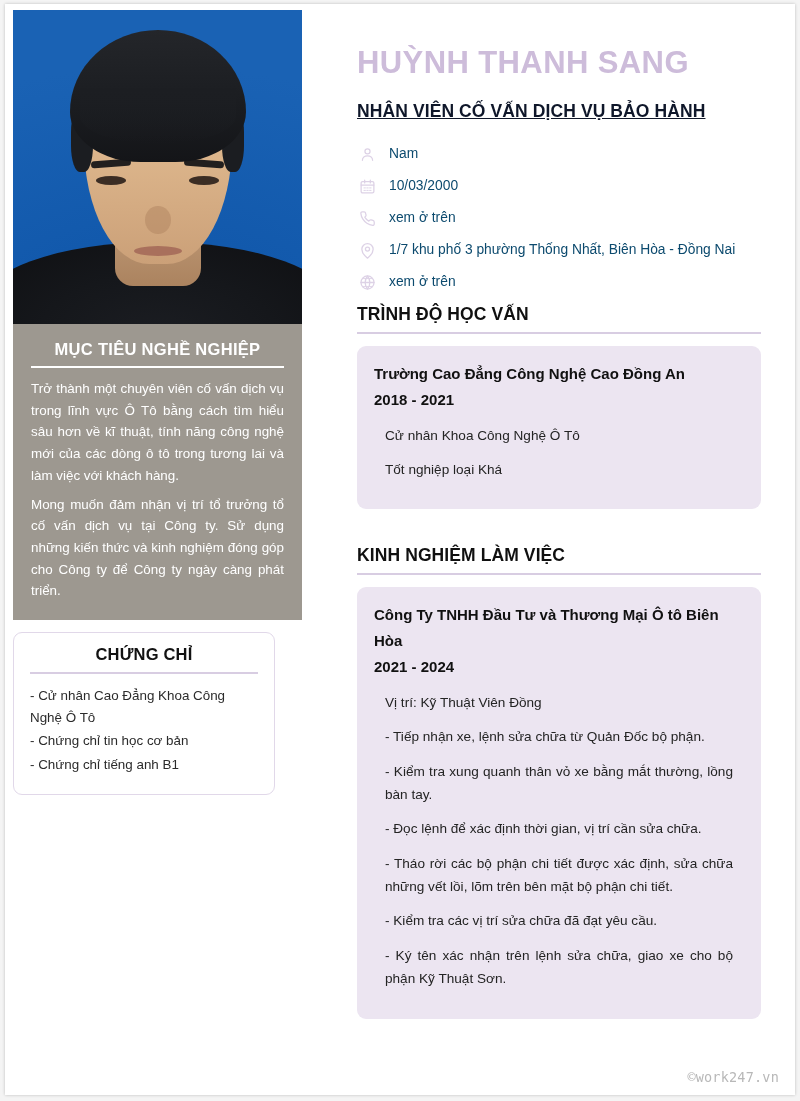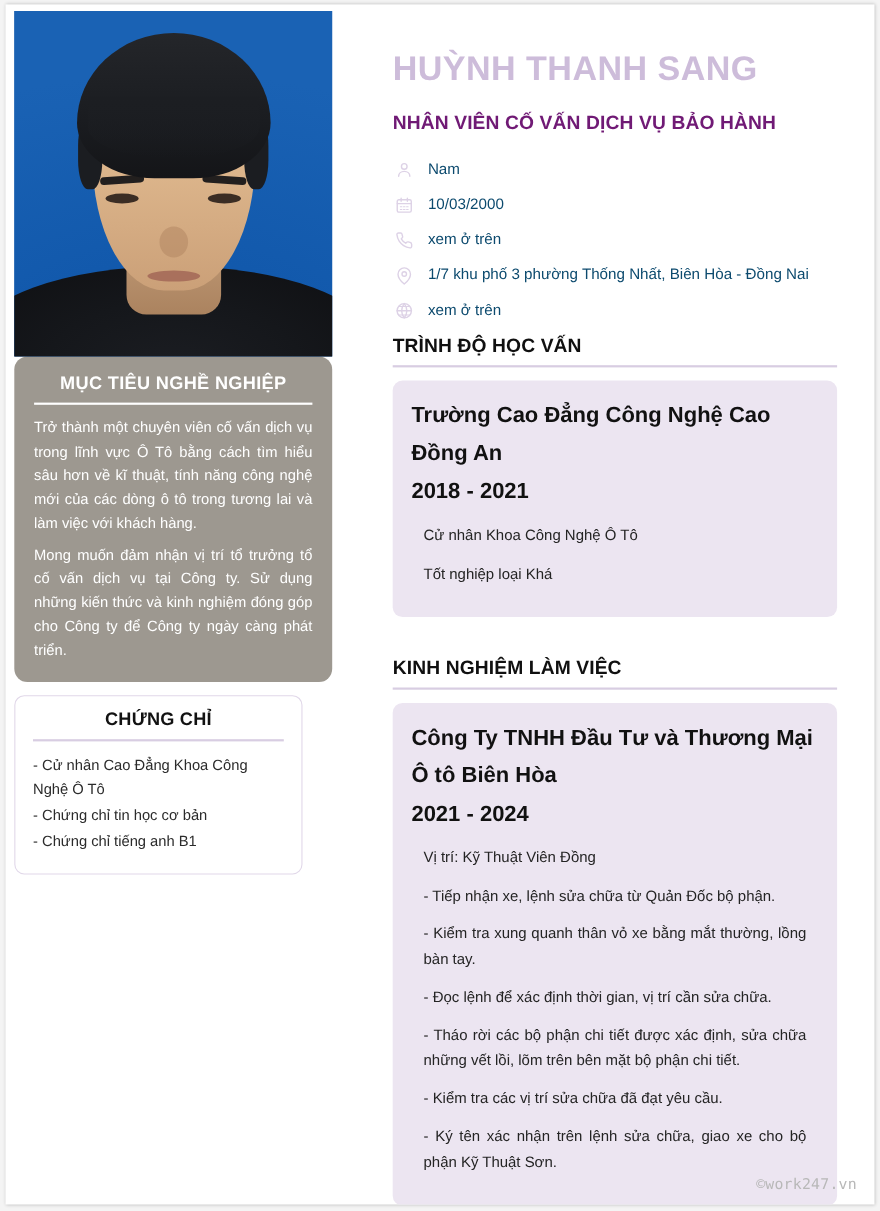--- a/index.html
+++ b/index.html
@@ -102,21 +102,20 @@
     background:#a9705c;border-radius:50%;
   }
 
   
   .objective{
     width:289px;
     background:#9d9890;
     padding:14px 18px 18px 18px;
     box-sizing:border-box;
     color:#ffffff;
-    border-radius:12px;
   }
   .objective h2{
     margin:2px 0 0 0;
     font-size:16.5px;font-weight:700;letter-spacing:.3px;
     text-align:center;color:#fff;
   }
   .objective .rule{
     height:2px;background:#ffffff;margin:7px 0 10px 0;
   }
   .objective p{
@@ -159,21 +158,21 @@
   .right-col{
     position:absolute;left:352px;top:6px;width:404px;
   }
   .name{
     margin:36px 0 0 0;
     font-size:31px;font-weight:700;letter-spacing:.4px;
     color:#cdbcda;line-height:1.1;
   }
   .jobtitle{
     margin:21px 0 0 0;
-    font-size:17.5px;font-weight:700;color:#701a75;letter-spacing:.1px;
+    font-size:17.5px;font-weight:700;color:#0f172a;letter-spacing:.1px;text-decoration:underline;
   }
 
   .contact{margin-top:22px;}
   .contact-row{
     display:flex;align-items:center;
     margin-bottom:12px;
   }
   .contact-row .ico{
     width:20px;height:20px;flex:0 0 20px;
     margin-right:12px;
@@ -189,21 +188,21 @@
     font-size:17.5px;font-weight:700;color:#101010;letter-spacing:.1px;
   }
   .sec-rule{height:2px;background:#d8cde2;margin:7px 0 12px 0;}
 
   .card{
     background:#ece5f1;border-radius:9px;
     padding:15px 17px 17px 17px;
     box-sizing:border-box;
   }
   .card .b{
-    font-size:20px;font-weight:700;color:#111111;
+    font-size:15px;font-weight:700;color:#111111;
     line-height:1.72;margin:0;
   }
   .card .t{
     font-size:13.6px;color:#242424;line-height:1.72;margin:11px;
   }
   .card .t.j{text-align:justify;}
 
   .gap{height:24px;}
 
   .footer{

